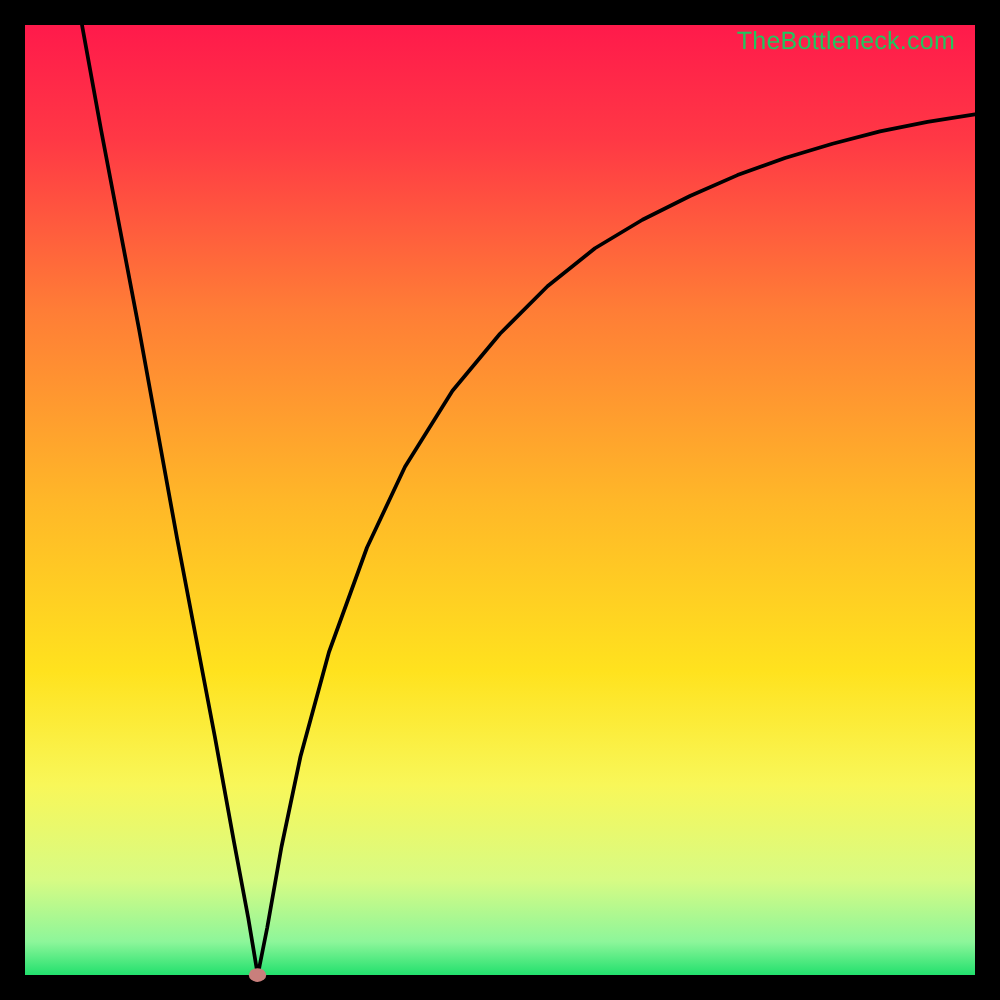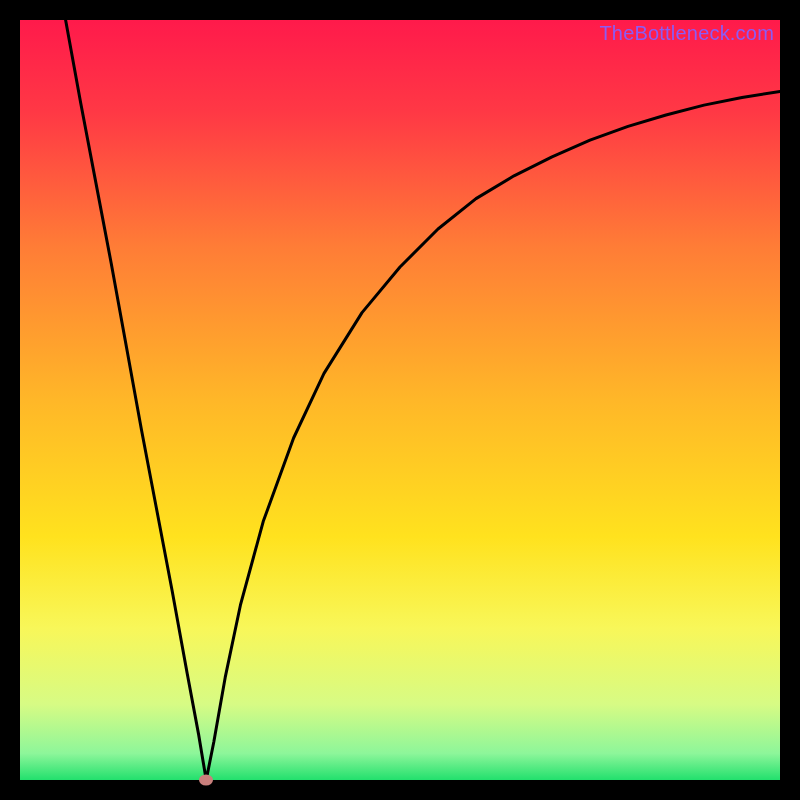--- a/index.html
+++ b/index.html
@@ -22,22 +22,22 @@
   .plot {
     position: absolute;
     left: 0;
     top: 0;
     width: 760px;
     height: 760px;
   }
   .watermark {
     position: absolute;
     top: 2px;
-    right: 6px;
-    color: #8b5cf6;
+    right: 16px;
+    color: #22c55e;
     font-size: 20px;
     font-weight: 500;
     letter-spacing: 0.2px;
   }
   .minpoint {
     position: absolute;
     width: 14px;
     height: 11px;
     border-radius: 50%;
     background: #c97f7c;

